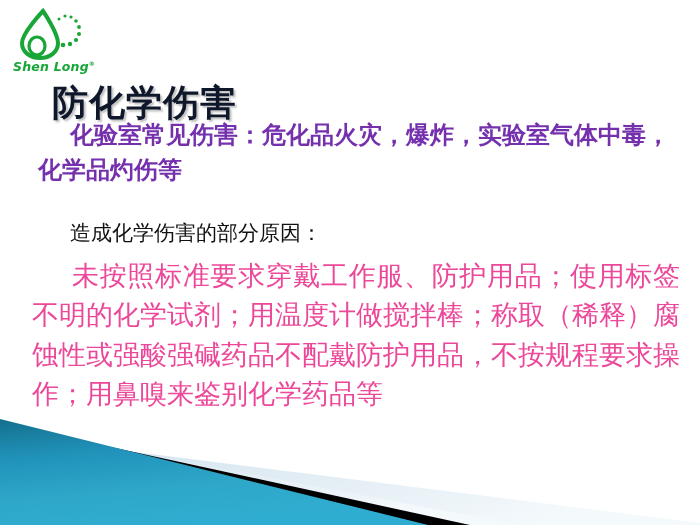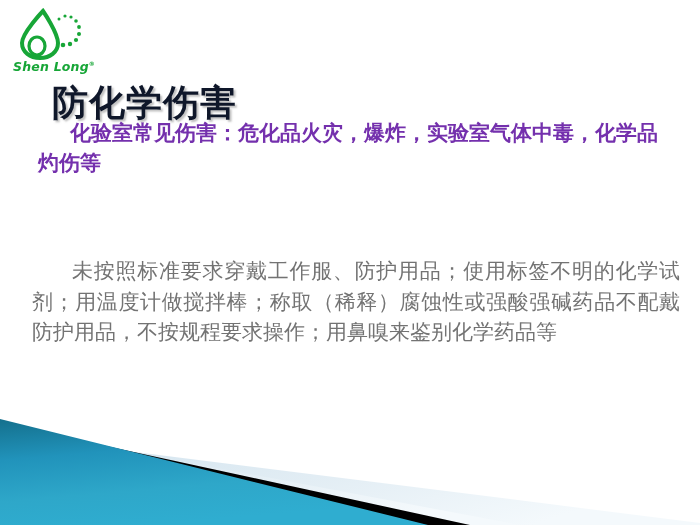--- a/index.html
+++ b/index.html
@@ -63,21 +63,21 @@
     white-space: nowrap;
     font-family: "DejaVu Sans", sans-serif;
   }
 
   
   .subtitle {
     position: absolute;
     left: 38px;
     top: 118px;
     width: 640px;
-    font-size: 21px;
+    font-size: 24px;
     font-weight: bold;
     color: #7430ad;
     line-height: 1.45;
     text-indent: 32px;
     font-family: "DejaVu Sans", sans-serif;
   }
 
   
   .body-heading {
     position: absolute;
@@ -88,22 +88,22 @@
     color: #111111;
     text-indent: 32px;
     white-space: nowrap;
     font-family: "DejaVu Sans", sans-serif;
   }
   .body-paragraph {
     position: absolute;
     left: 32px;
     top: 256px;
     width: 648px;
-    font-size: 21px;
-    color: #737373;
+    font-size: 27px;
+    color: #ec4899;
     line-height: 1.46;
     text-indent: 40px;
     text-align: justify;
     font-family: "DejaVu Sans", sans-serif;
   }
 
   
   .decor {
     position: absolute;
     left: 0;
@@ -139,20 +139,21 @@
     </svg>
     <div class="logo-text">
       <span>Shen Long</span><sup>®</sup>
     </div>
   </div>
 
   <div class="title">防化学伤害</div>
 
   <div class="subtitle">化验室常见伤害：危化品火灾，爆炸，实验室气体中毒，化学品灼伤等</div>
 
+  <div class="body-heading">造成化学伤害的部分原因：</div>
 
   <div class="body-paragraph">未按照标准要求穿戴工作服、防护用品；使用标签不明的化学试剂；用温度计做搅拌棒；称取（稀释）腐蚀性或强酸强碱药品不配戴防护用品，不按规程要求操作；用鼻嗅来鉴别化学药品等</div>
 
   <svg class="decor" viewBox="0 0 700 120" preserveAspectRatio="none">
     <defs>
       <linearGradient id="tealGrad" x1="0" y1="0" x2="0.35" y2="1">
         <stop offset="0%" stop-color="#14708d"></stop>
         <stop offset="35%" stop-color="#2193bb"></stop>
         <stop offset="70%" stop-color="#2ea7c9"></stop>
         <stop offset="100%" stop-color="#2fadd0"></stop>

